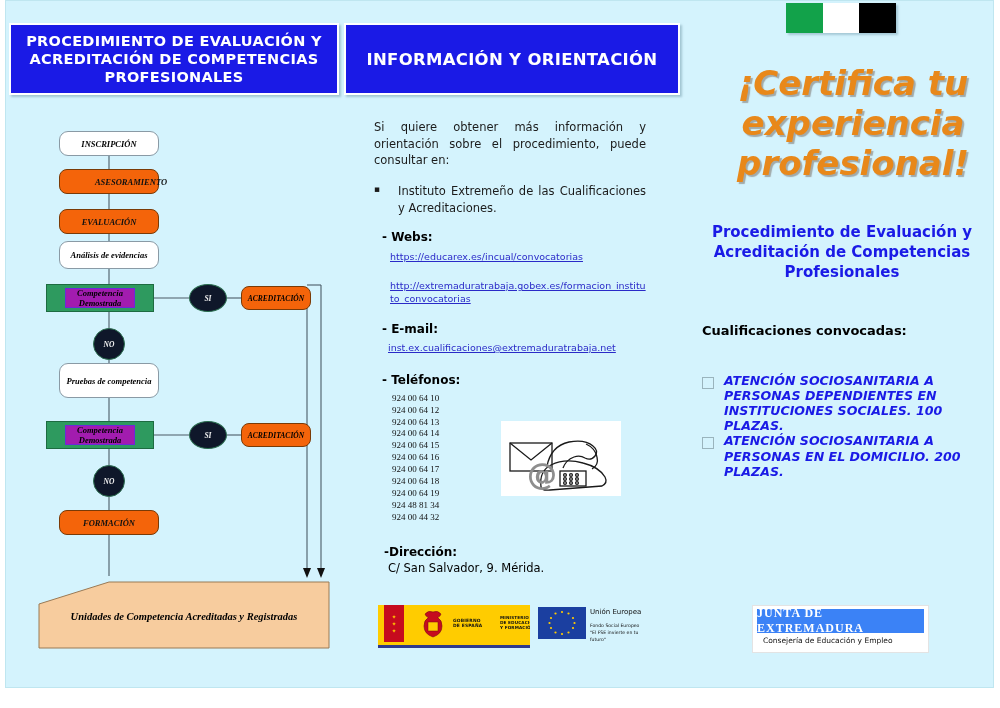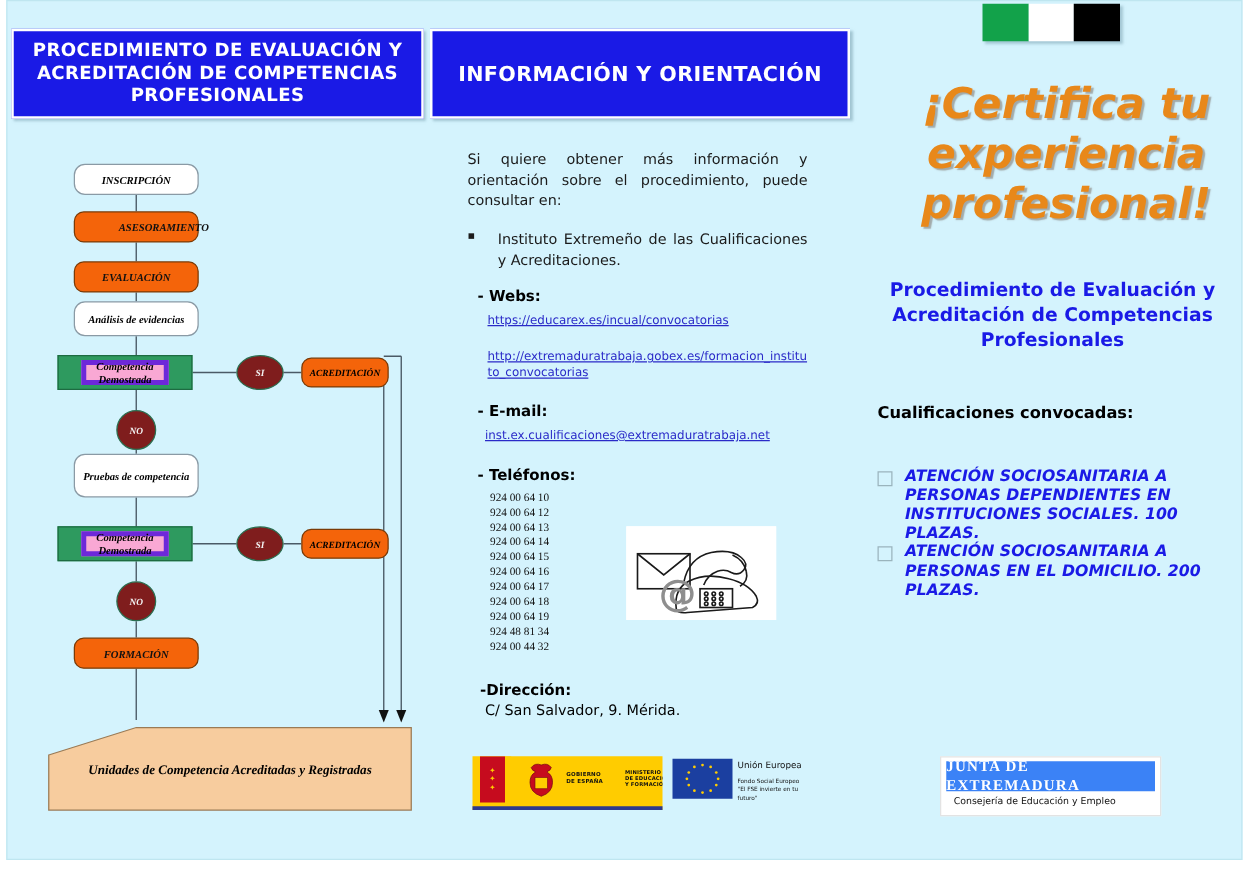--- a/index.html
+++ b/index.html
@@ -21,24 +21,24 @@
   #flow{position:absolute;left:5px;top:105px;width:330px;height:545px;font-style:italic;}
   #flow svg{position:absolute;left:0;top:0;}
   .node{position:absolute;box-sizing:border-box;display:flex;align-items:center;
         justify-content:center;text-align:center;font-family:"Liberation Serif",serif;
         font-weight:bold;color:#000;}
   .n-white{background:#ffffff;border:1px solid #8a9aa5;border-radius:9px;font-size:8.5px;}
   .n-orange{background:#f4640a;border:1px solid #7a3a06;border-radius:8px;
             font-size:8.5px;color:#111;}
   .n-orange-sm{background:#f4640a;border:1px solid #7a3a06;border-radius:8px;font-size:7.5px;}
   .n-greenouter{background:#2e9a5f;border:1px solid #1d6b41;}
-  .n-greeninner{position:absolute;left:18px;top:3px;right:18px;bottom:3px;background:#f9a8d4;
-                border:4px solid #6d28d9;display:flex;align-items:center;justify-content:center;
+  .n-greeninner{position:absolute;left:18px;top:3px;right:18px;bottom:3px;background:#a21caf;
+                border:1px solid #6d28d9;display:flex;align-items:center;justify-content:center;
                 font-family:"Liberation Serif",serif;font-weight:bold;font-size:8.5px;color:#000;}
-  .n-circle{background:#7f1d1d;border:1px solid #2b6e50;border-radius:50%;
+  .n-circle{background:#0f172a;border:1px solid #2b6e50;border-radius:50%;
             color:#f3f3f3;font-size:7.5px;font-family:"Liberation Serif",serif;font-weight:bold;}
   .n-final{position:absolute;font-family:"Liberation Serif",serif;font-weight:bold;
            font-size:10.5px;color:#000;display:flex;align-items:center;justify-content:center;}
 
   
   #mid{position:absolute;left:368px;top:118px;width:272px;}
   #mid .para{font-size:11.5px;color:#1b1b1b;line-height:1.45;text-align:justify;}
   #mid .bullet{margin-top:14px;display:flex;gap:6px;font-size:11.5px;color:#1b1b1b;line-height:1.45;}
   #mid .bullet .sq{font-size:9px;line-height:1.5;}
   #mid .bullet .bt{text-align:justify;flex:1;margin-left:12px;}

